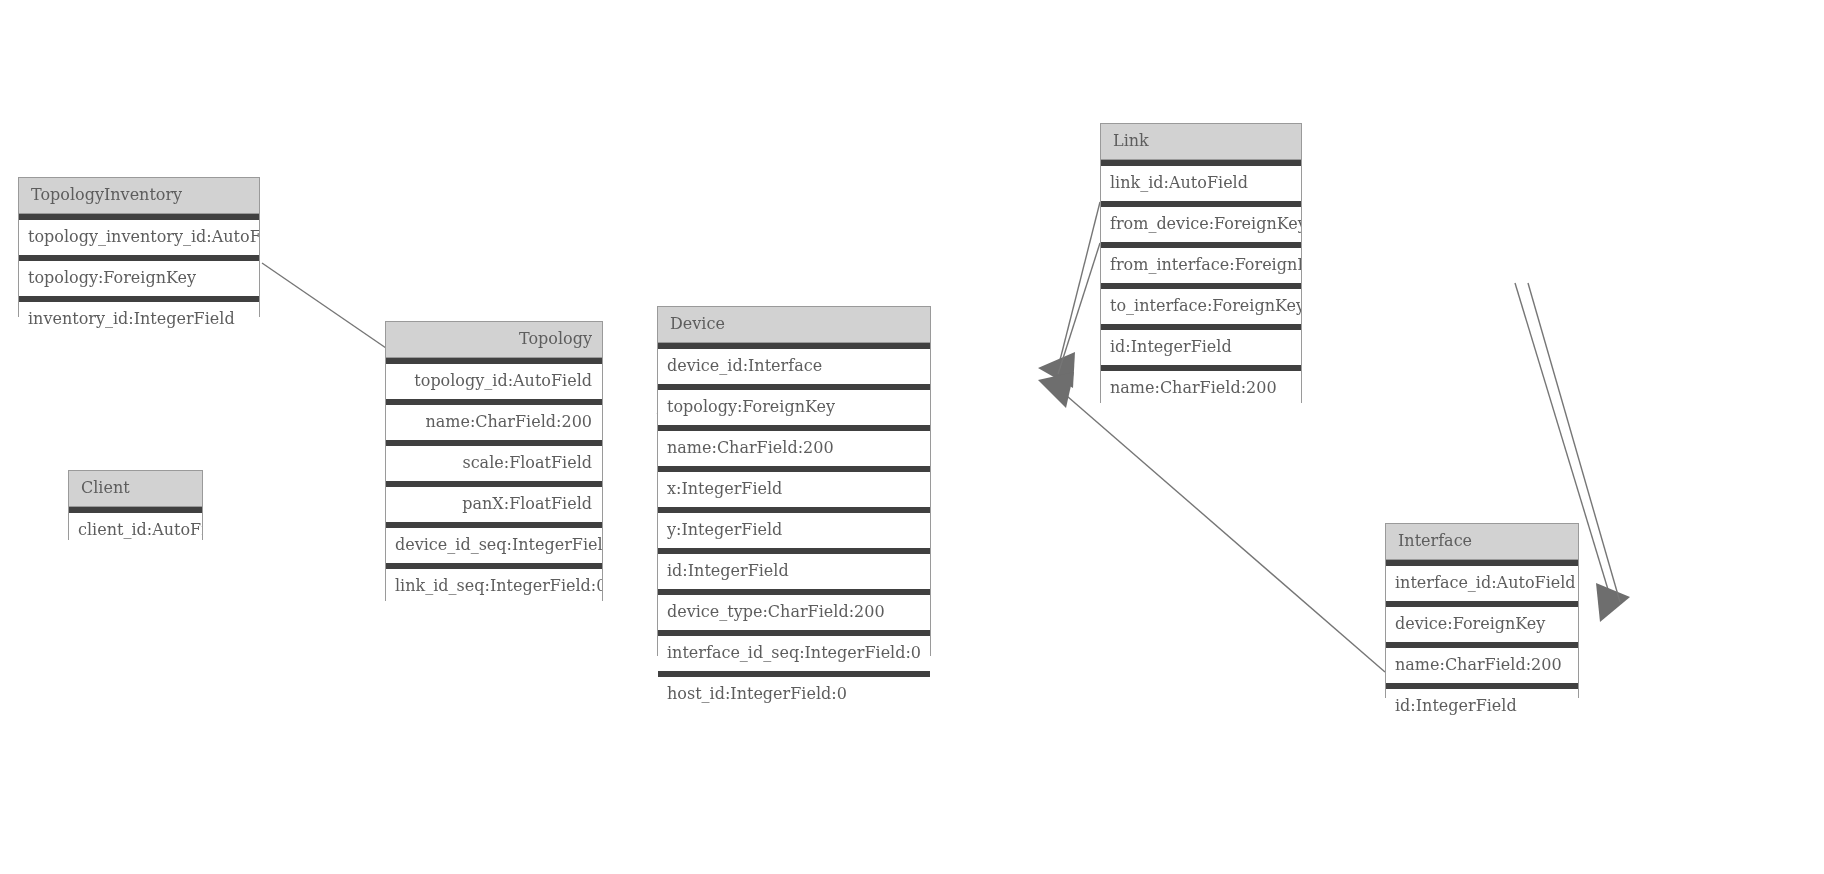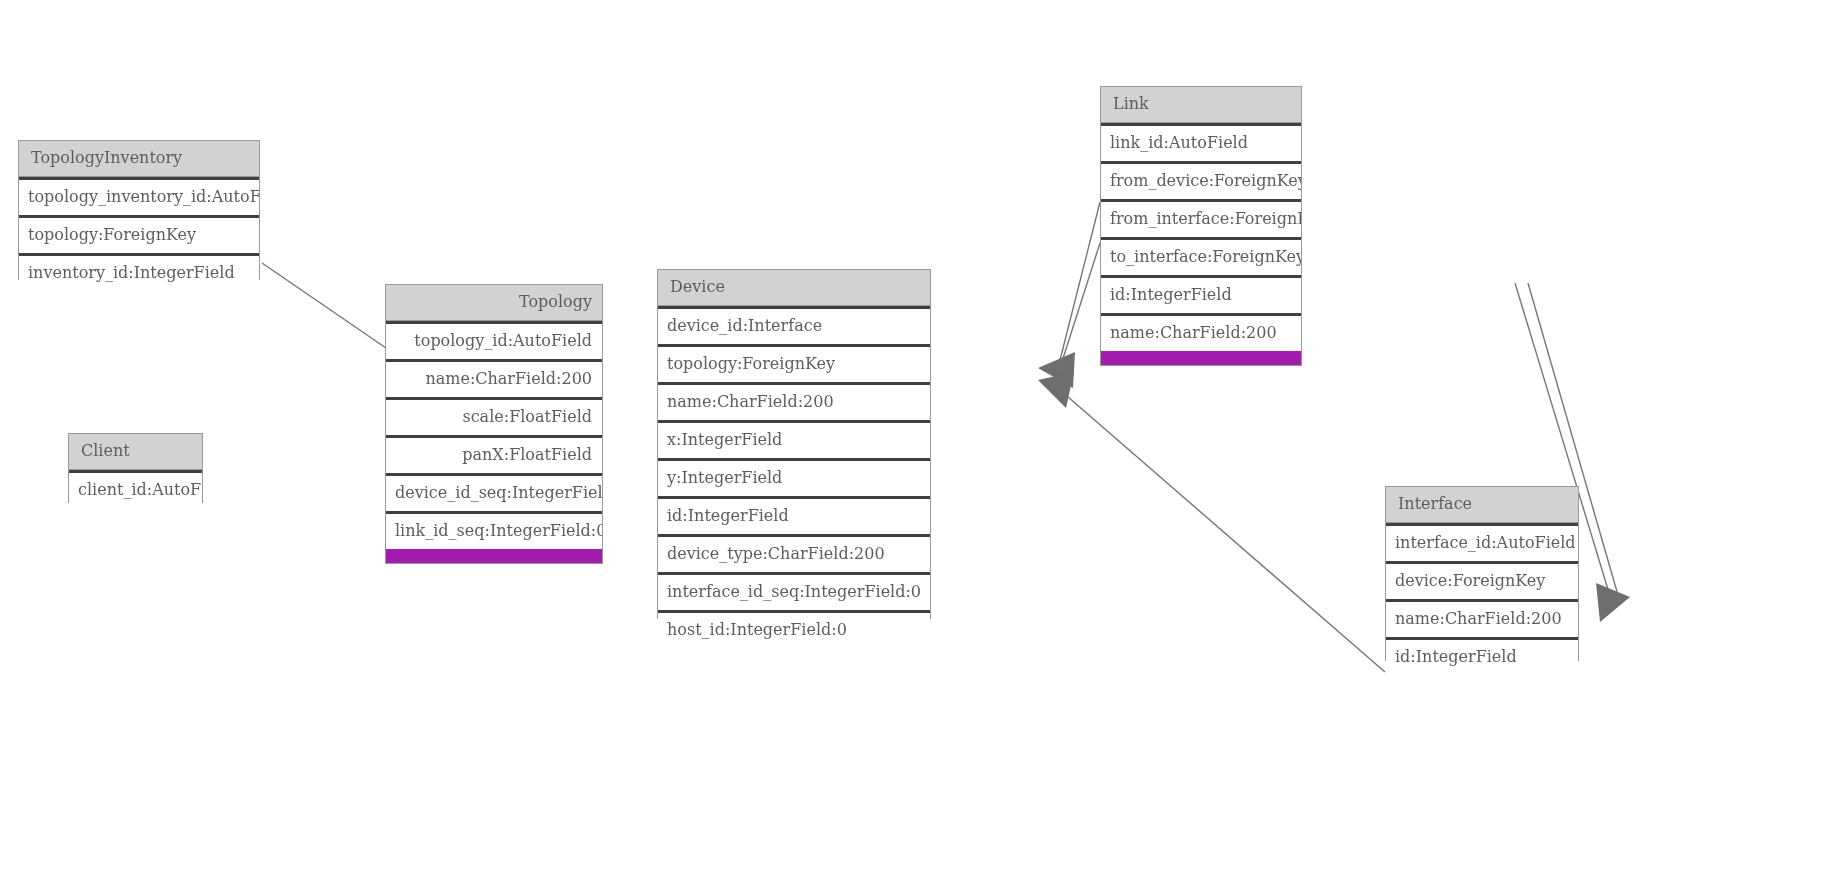--- a/index.html
+++ b/index.html
@@ -10,36 +10,37 @@
     font-family:"DejaVu Serif","Liberation Serif",serif;
     overflow:hidden;
     position:relative;
   }
   #canvas{position:absolute;left:0;top:0;width:1824px;height:874px;}
   #edge-layer{position:absolute;left:0;top:0;width:1824px;height:874px;pointer-events:none;}
   .entity{
     position:absolute;
     box-sizing:border-box;
     border:1px solid #9a9a9a;
-    background:#a21caf;
+    background:#15803d;
     z-index:5;
+    margin-top:37px;
   }
   .entity-header{
     background:#d2d2d2;
     border-bottom:1px solid #9a9a9a;
     color:#5d5d5d;
     font-size:16px;
     line-height:34px;
     height:35px;
     padding:0 10px 0 12px;
     white-space:nowrap;
     overflow:hidden;
   }
   .field-row{
-    border-top:3px solid #404040;
+    border-top:6px solid #404040;
     color:#5d5d5d;
     font-size:16px;
     line-height:34px;
     height:35px;
     padding:0 10px 0 9px;
     white-space:nowrap;
     overflow:hidden;
     background:#ffffff;
   }
   .field-row:first-of-type{border-top:none;}

